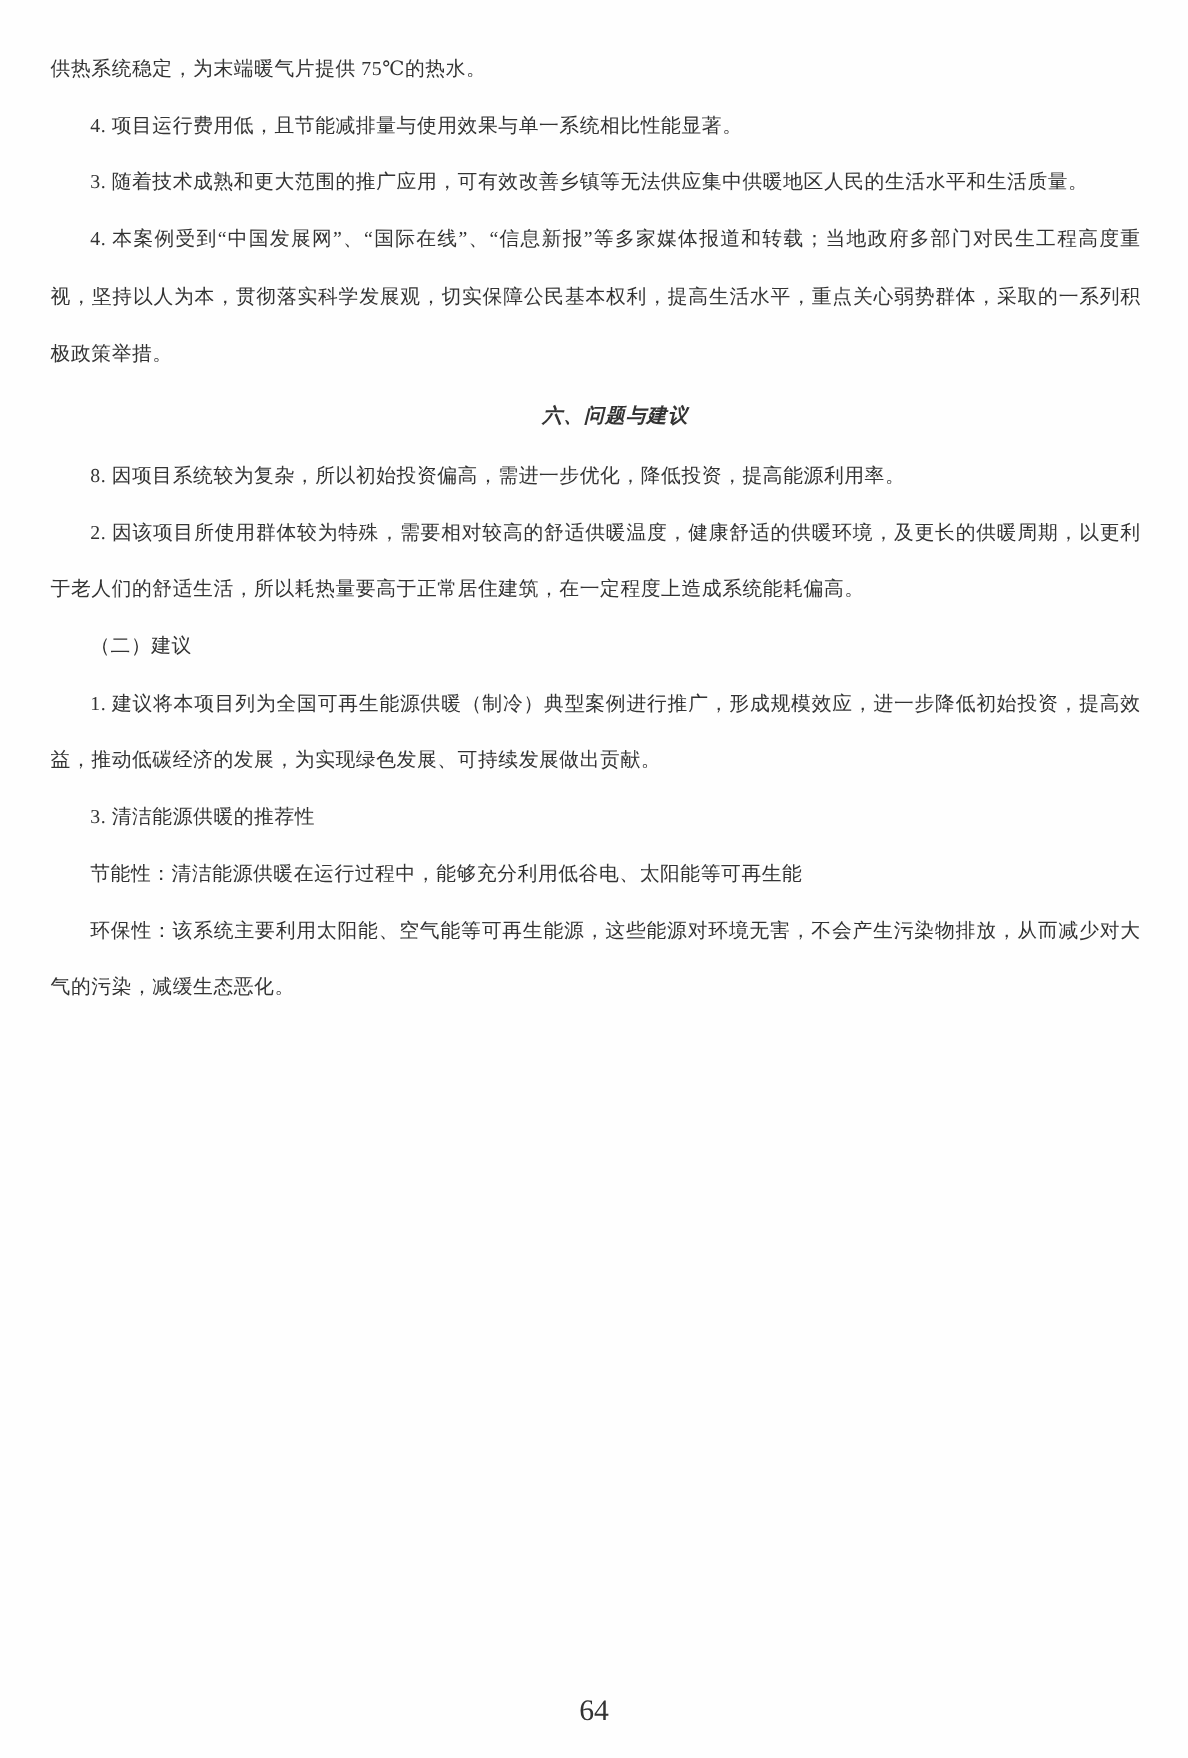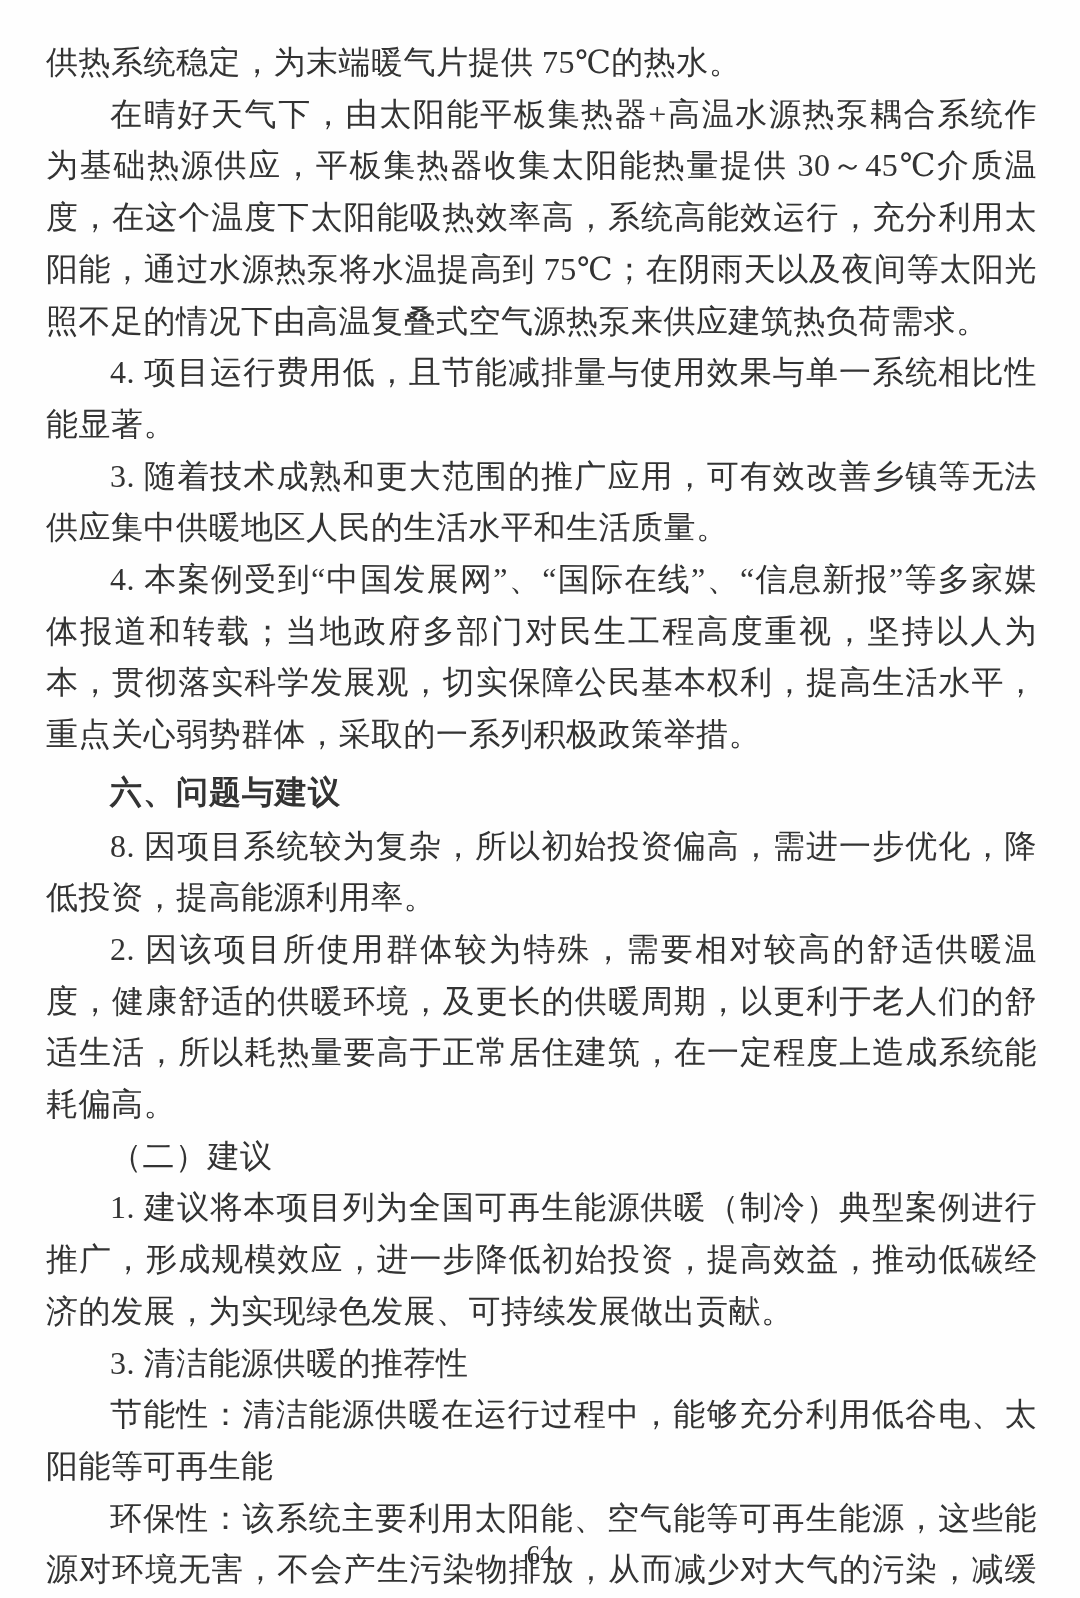--- a/index.html
+++ b/index.html
@@ -17,54 +17,54 @@
     color: #333333;
   }
   .content {
     position: absolute;
     left: 46px;
     top: 37px;
     width: 991px;
   }
   .para {
     margin: 0;
-    font-size: 32px;
+    font-size: 18px;
     line-height: 51.7px;
     text-align: justify;
     text-justify: inter-character;
     letter-spacing: 0.5px;
   }
   .para.indent {
     text-indent: 2em;
   }
   .para.heading {
     font-family: "Liberation Sans", "DejaVu Sans", sans-serif;
     font-weight: 700;
-    text-align: left;
+    text-align: center;
     margin-top: 6px;
     margin-bottom: 2px;
     letter-spacing: 1px;
+    font-style: italic;
   }
   .footer {
     position: absolute;
     left: 0;
     top: 1540px;
     width: 1080px;
     text-align: center;
     font-size: 27px;
     color: #333333;
   }
 </style>
 </head>
 <body>
 
 <div class="page">
   <div class="content">
     <p class="para">供热系统稳定，为末端暖气片提供 75℃的热水。</p>
-    <p class="para indent">在晴好天气下，由太阳能平板集热器+高温水源热泵耦合系统作为基础热源供应，平板集热器收集太阳能热量提供 30～45℃介质温度，在这个温度下太阳能吸热效率高，系统高能效运行，充分利用太阳能，通过水源热泵将水温提高到 75℃；在阴雨天以及夜间等太阳光照不足的情况下由高温复叠式空气源热泵来供应建筑热负荷需求。</p>
     <p class="para indent">4. 项目运行费用低，且节能减排量与使用效果与单一系统相比性能显著。</p>
     <p class="para indent">3. 随着技术成熟和更大范围的推广应用，可有效改善乡镇等无法供应集中供暖地区人民的生活水平和生活质量。</p>
     <p class="para indent">4. 本案例受到“中国发展网”、“国际在线”、“信息新报”等多家媒体报道和转载；当地政府多部门对民生工程高度重视，坚持以人为本，贯彻落实科学发展观，切实保障公民基本权利，提高生活水平，重点关心弱势群体，采取的一系列积极政策举措。</p>
     <p class="para indent heading">六、问题与建议</p>
     <p class="para indent">8. 因项目系统较为复杂，所以初始投资偏高，需进一步优化，降低投资，提高能源利用率。</p>
     <p class="para indent">2. 因该项目所使用群体较为特殊，需要相对较高的舒适供暖温度，健康舒适的供暖环境，及更长的供暖周期，以更利于老人们的舒适生活，所以耗热量要高于正常居住建筑，在一定程度上造成系统能耗偏高。</p>
     <p class="para indent">（二）建议</p>
     <p class="para indent">1. 建议将本项目列为全国可再生能源供暖（制冷）典型案例进行推广，形成规模效应，进一步降低初始投资，提高效益，推动低碳经济的发展，为实现绿色发展、可持续发展做出贡献。</p>
     <p class="para indent">3. 清洁能源供暖的推荐性</p>
     <p class="para indent">节能性：清洁能源供暖在运行过程中，能够充分利用低谷电、太阳能等可再生能</p>

